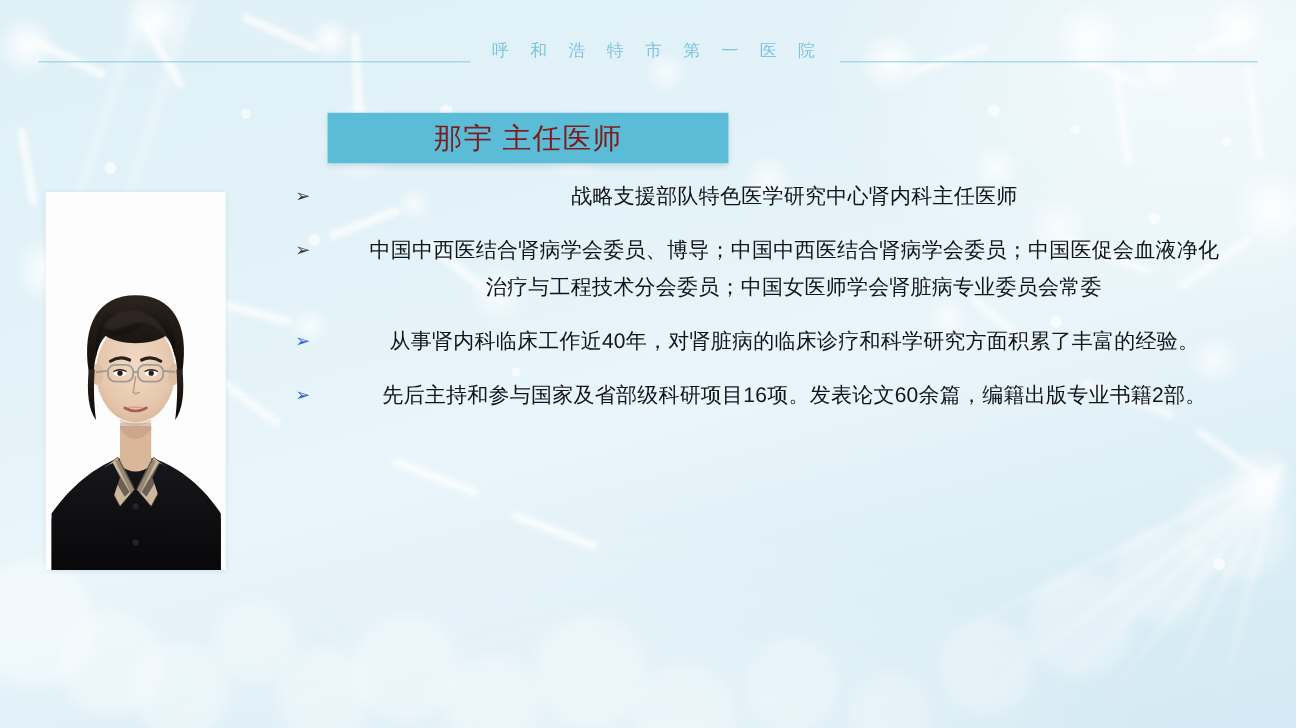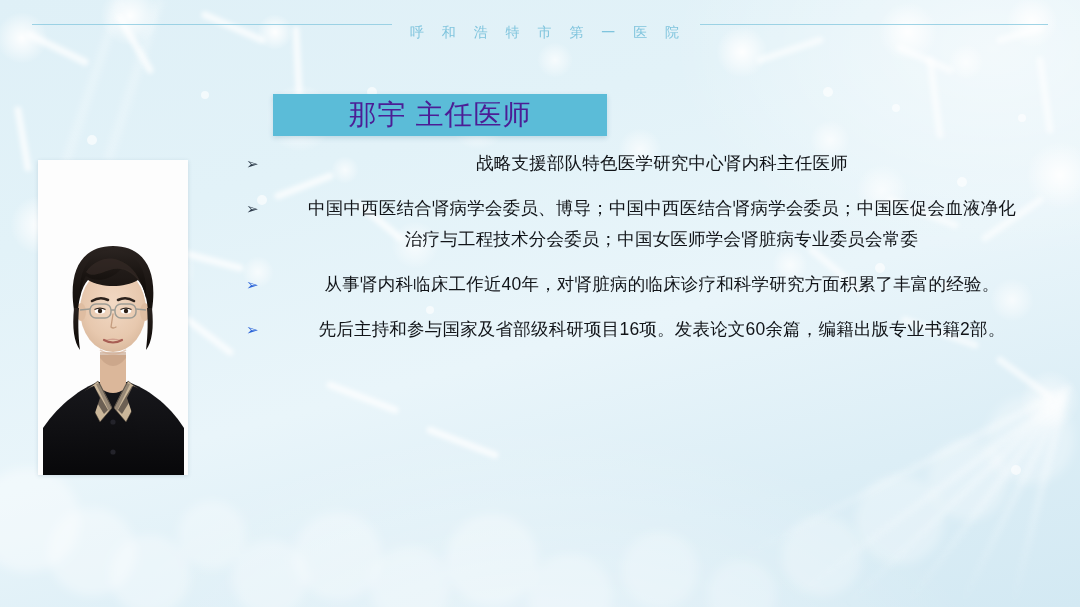--- a/index.html
+++ b/index.html
@@ -38,21 +38,21 @@
   }
 
   
   .header {
     position: absolute;
     top: 24px;
     left: 0;
     width: 100%;
     height: 28px;
     display: flex;
-    align-items: flex-start;
+    align-items: flex-end;
     justify-content: center;
     gap: 14px;
   }
   .header-rule {
     height: 1px;
     background: #8ecbe0;
     opacity: 0.85;
   }
   .header-rule.left { width: 360px; }
   .header-rule.right { width: 348px; }
@@ -85,22 +85,22 @@
     top: 94px;
     width: 334px;
     height: 42px;
     background: #5bbcd8;
     display: flex;
     align-items: center;
     justify-content: center;
     box-shadow: 0 2px 5px rgba(40,110,140,0.20);
   }
   .title-banner-text {
-    color: #4c1d95;
-    font-size: 28px;
+    color: #7f1d1d;
+    font-size: 24px;
     letter-spacing: 1px;
     white-space: nowrap;
   }
 
   
   .bio {
     position: absolute;
     left: 246px;
     top: 148px;
     width: 818px;

